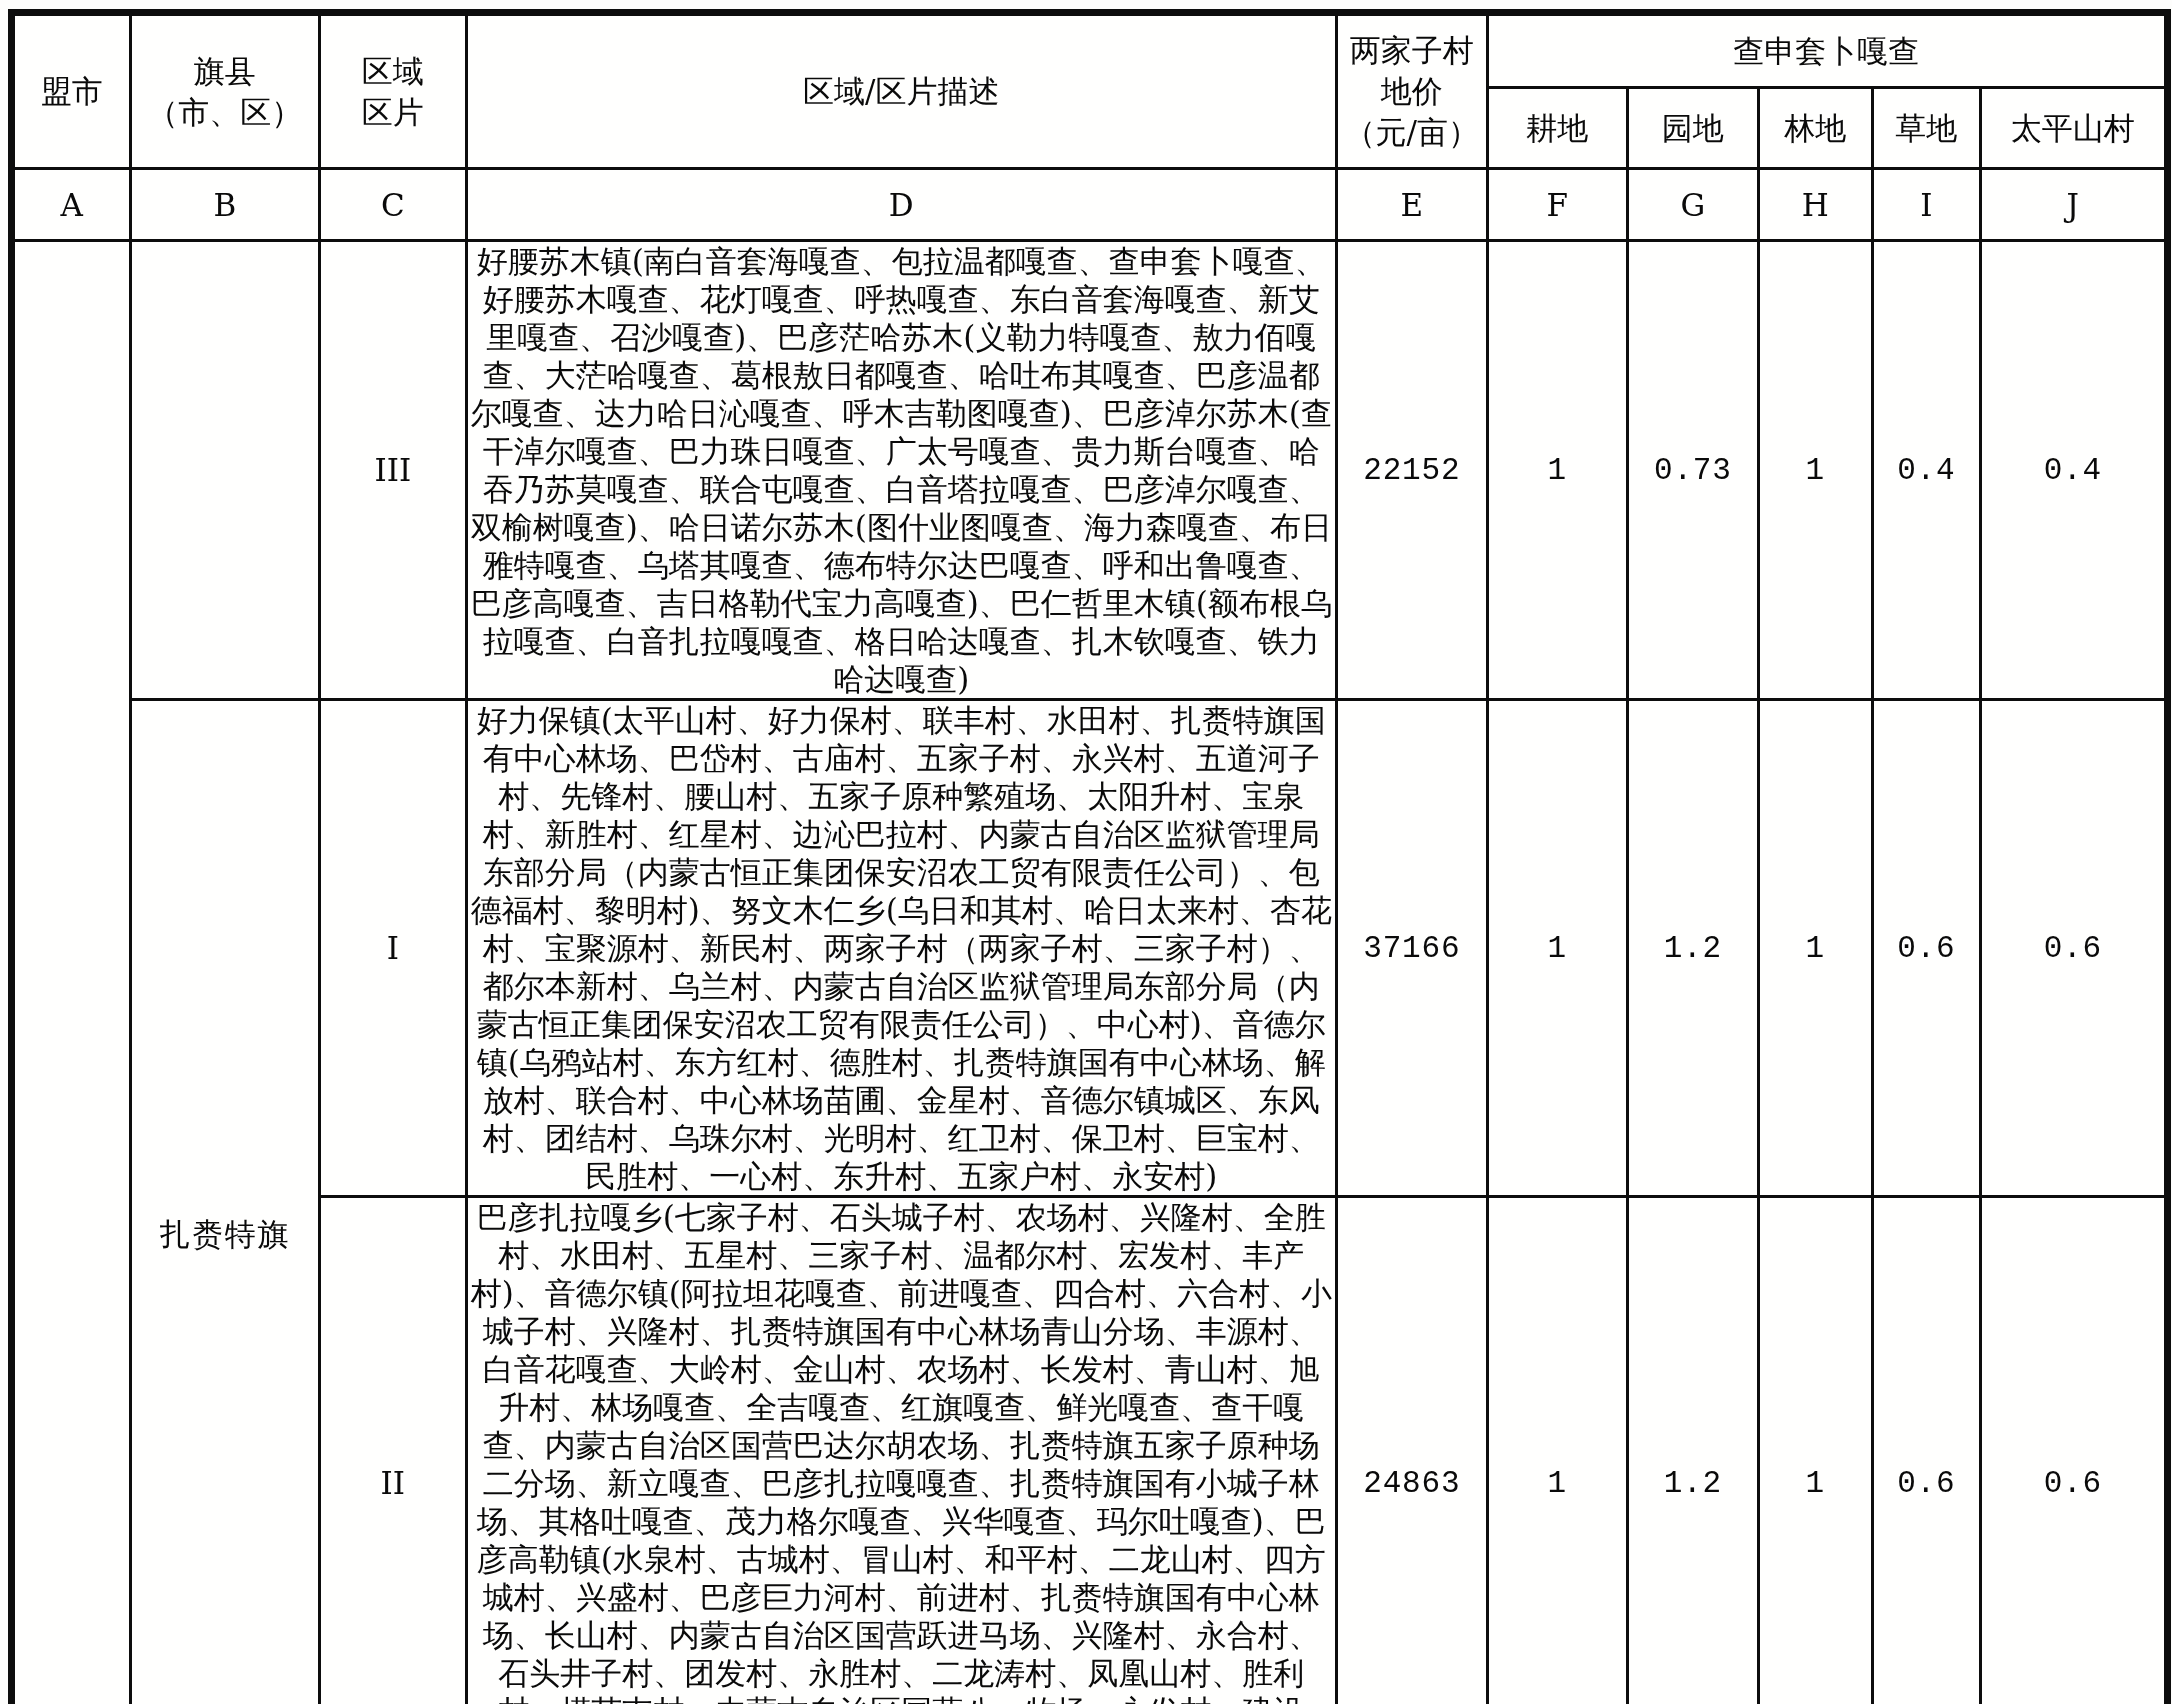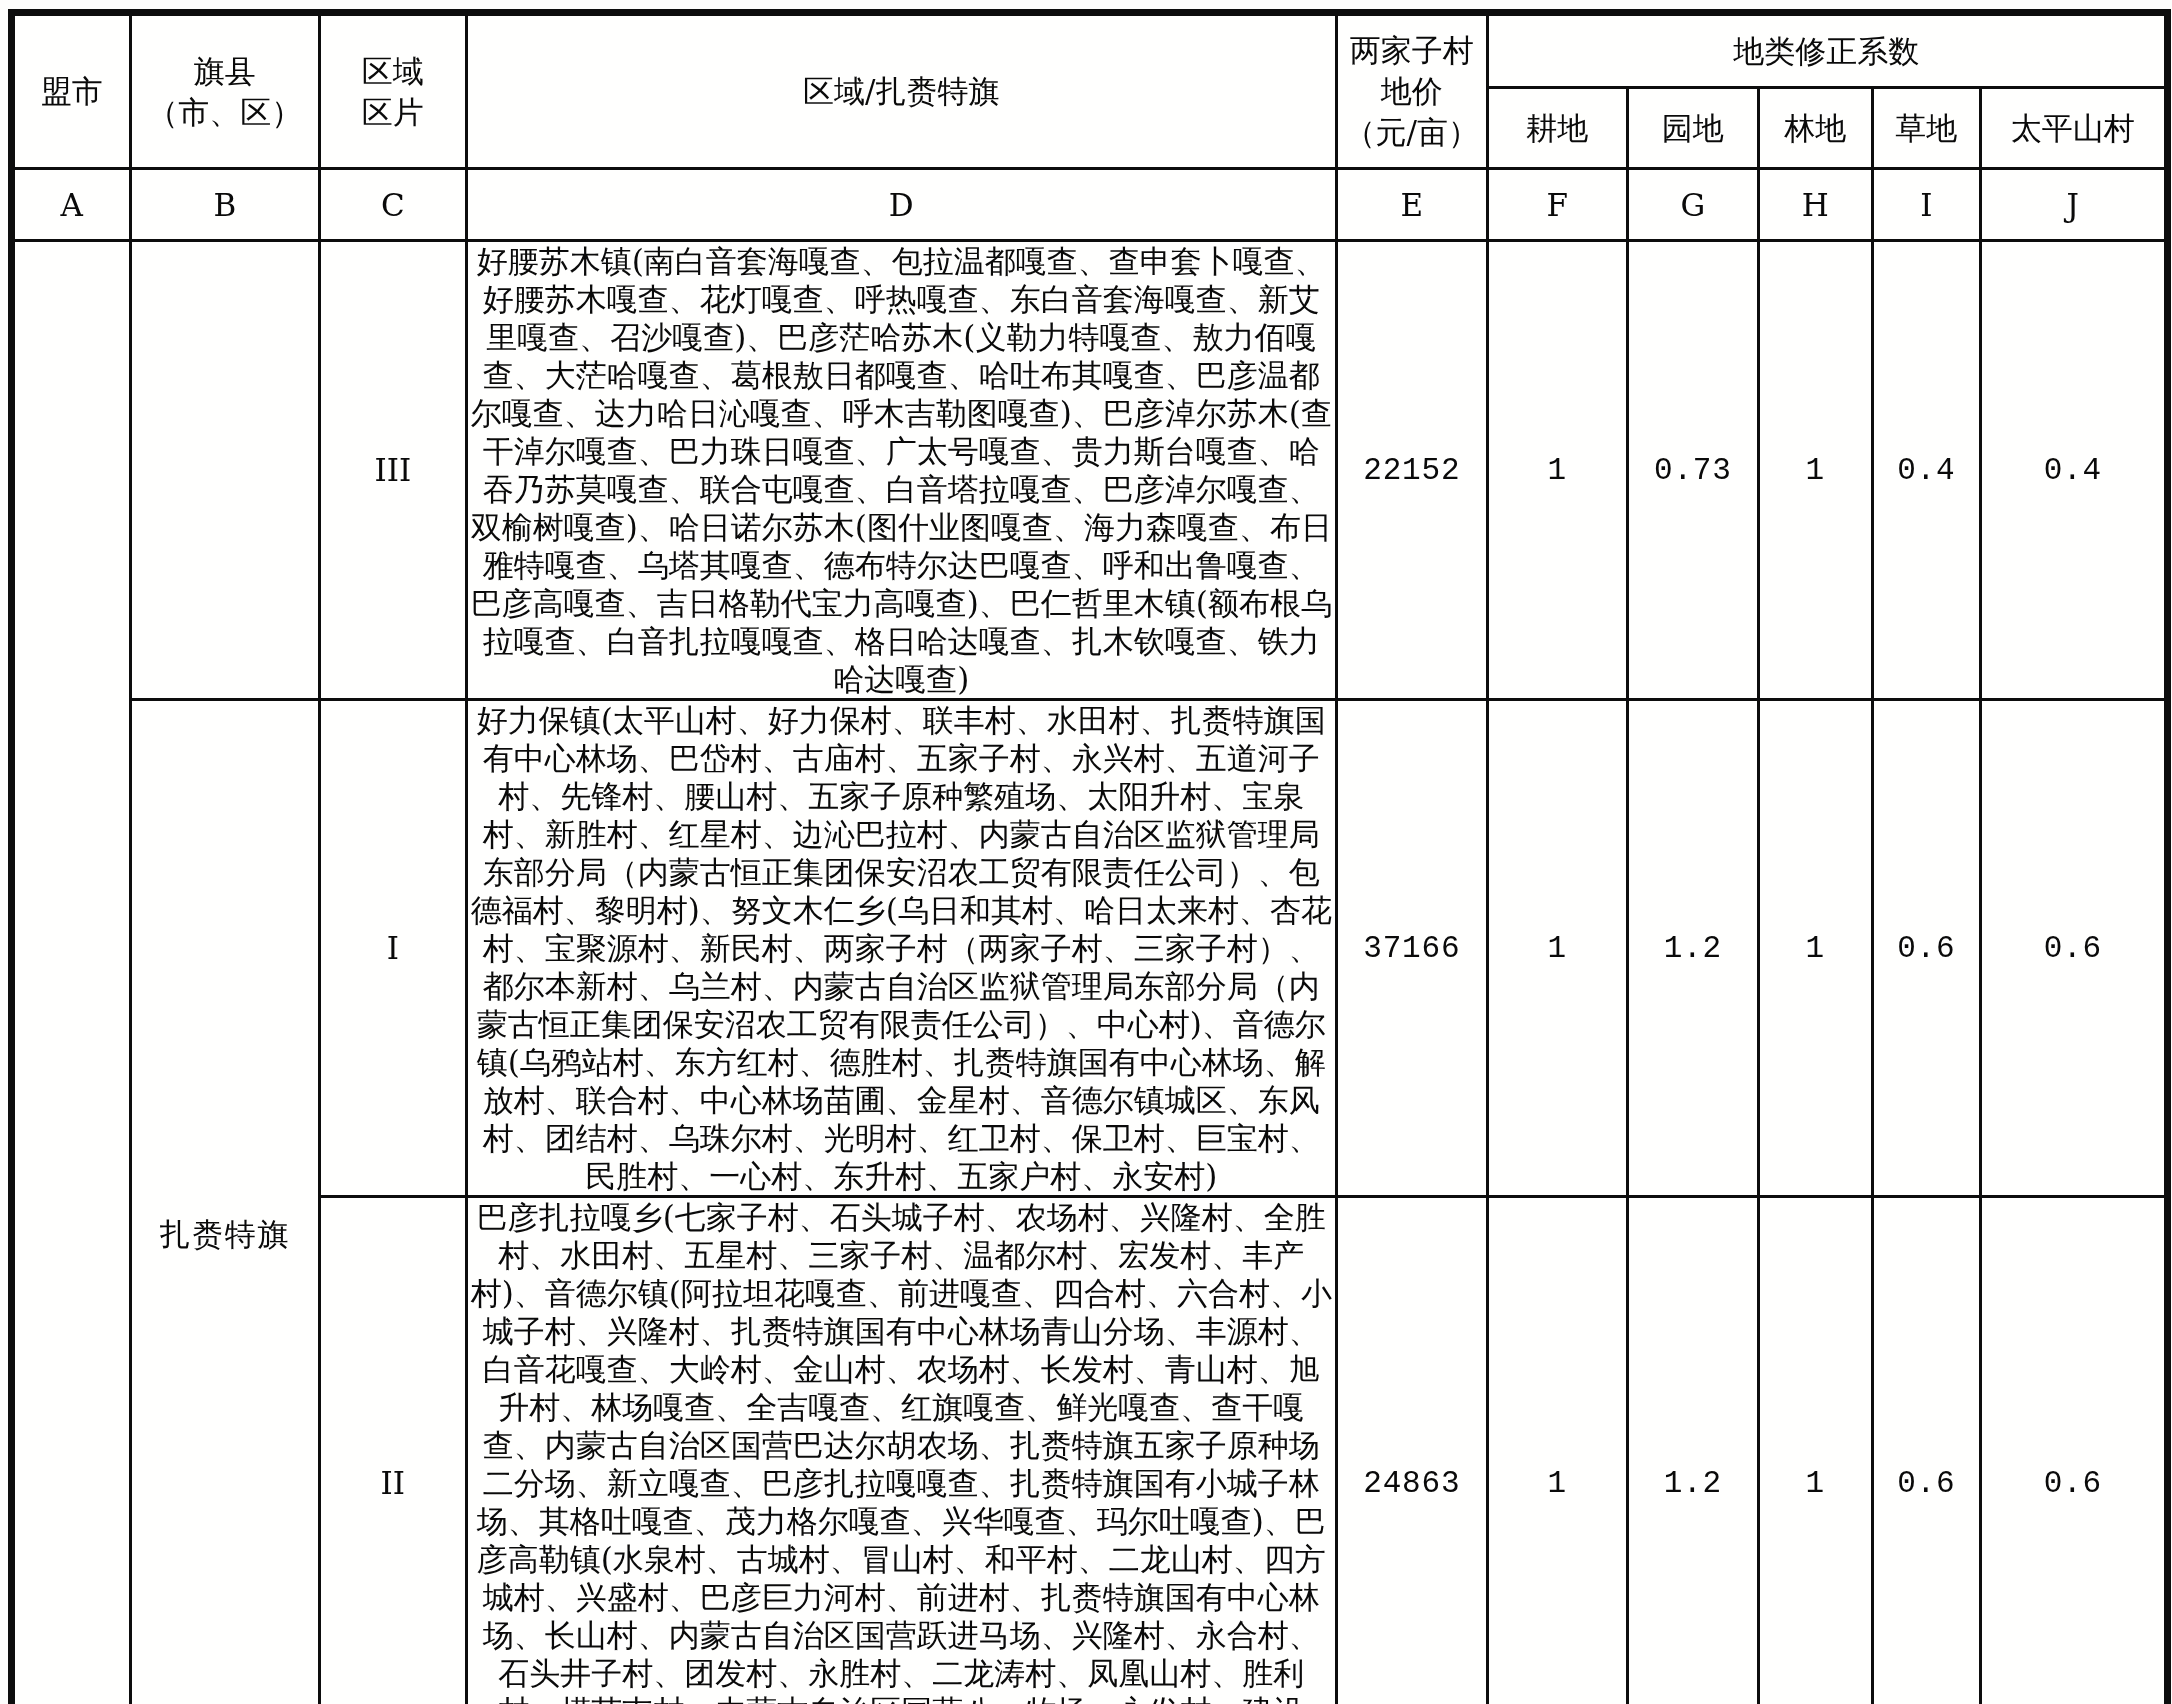--- a/index.html
+++ b/index.html
@@ -61,25 +61,25 @@
       <col style="width:187px">
     </colgroup>
 
     <tbody>
         <tr style="height:75px">
       <th rowspan="2" class="hdr">盟市</th>
       <th rowspan="2" class="hdr">旗县
 （市、区）</th>
       <th rowspan="2" class="hdr">区域
 区片</th>
-      <th rowspan="2" class="hdr">区域/扎赉特旗</th>
+      <th rowspan="2" class="hdr">区域/区片描述</th>
       <th rowspan="2" class="hdr">两家子村
 地价
 （元/亩）</th>
-      <th colspan="5" class="hdr">地类修正系数</th>
+      <th colspan="5" class="hdr">查申套卜嘎查</th>
     </tr>
 
     <tr style="height:81px">
       <th class="hdr">耕地</th>
       <th class="hdr">园地</th>
       <th class="hdr">林地</th>
       <th class="hdr">草地</th>
       <th class="hdr">太平山村</th>
     </tr>
 

